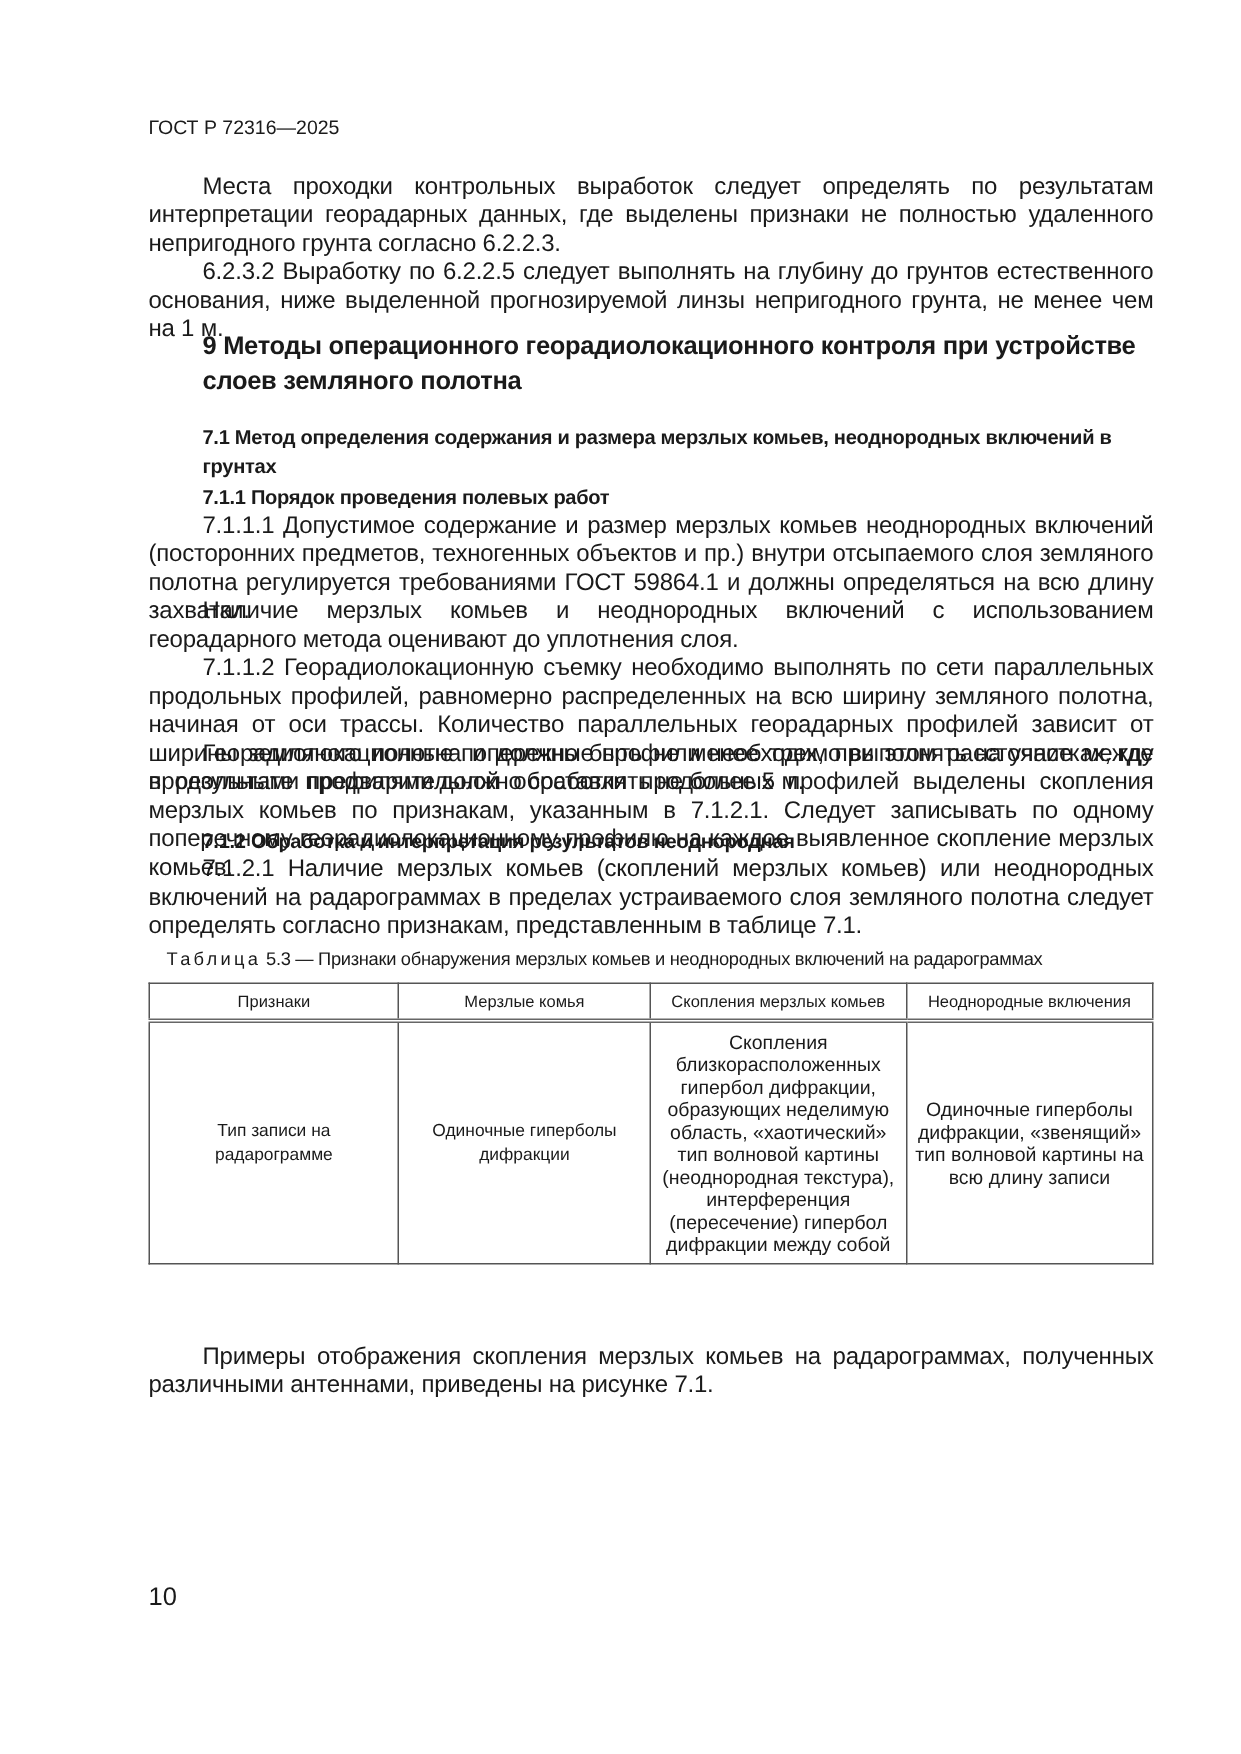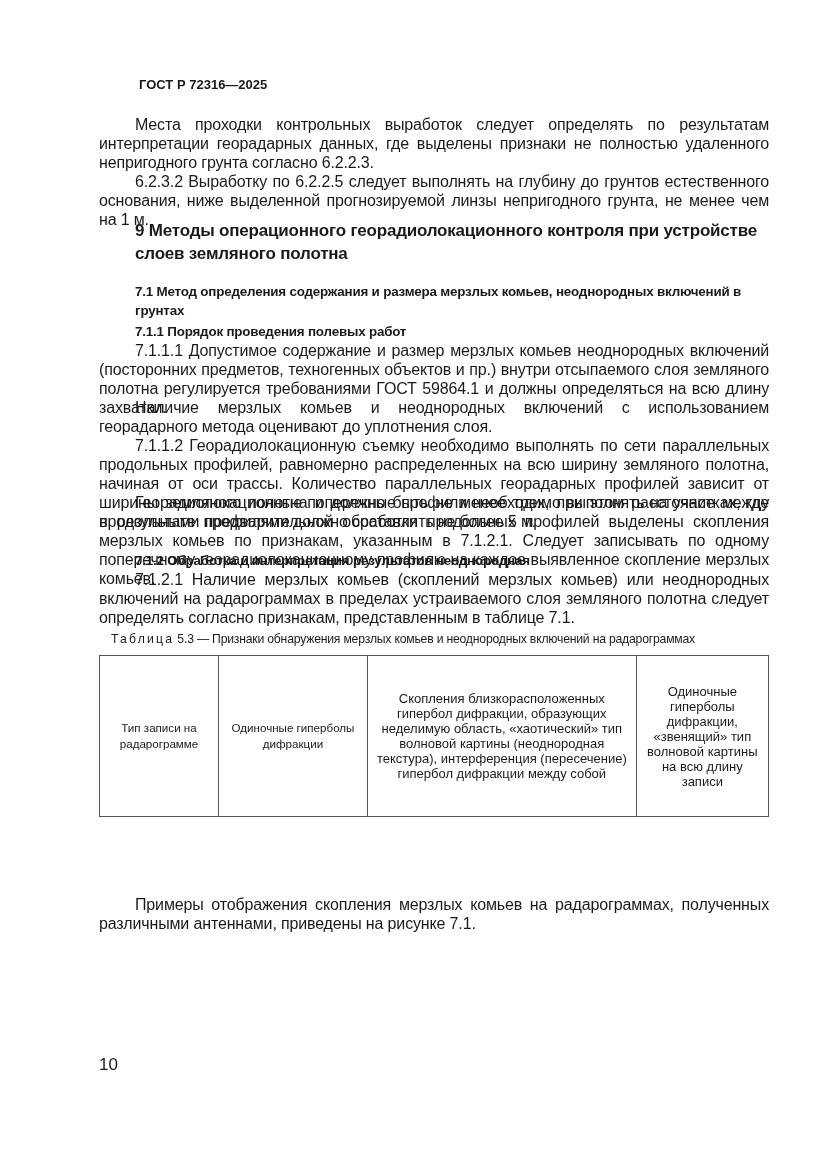--- a/index.html
+++ b/index.html
@@ -1,19 +1,19 @@
 <!DOCTYPE html>
 <html><head>
   <meta charset="utf-8">
   <style>
     html, body { margin: 0; padding: 0; background: #ffffff; }
     body { width: 827px; height: 1169px; position: relative; overflow: hidden;
            font-family: "Liberation Sans", sans-serif; color: #1a1a1a; }
     .page { position: absolute; left: 99px; top: 0; width: 670px; }
-    .doc-id { position: absolute; top: 77px; left: 0; font-weight: bold; font-size: 13px; margin-left: 40px; }
+    .doc-id { position: absolute; top: 77px; left: 0; font-weight: normal; font-size: 13px; }
     .p { position: absolute; left: 0; width: 670px; font-size: 16px; line-height: 19px;
          text-align: justify; letter-spacing: -0.15px; }
     .ind { text-indent: 36px; }
     .h1 { position: absolute; left: 36px; width: 640px; font-size: 17px; font-weight: bold;
           line-height: 23px; letter-spacing: -0.2px; }
     .h2 { position: absolute; left: 36px; width: 640px; font-size: 13.4px; font-weight: bold;
           line-height: 19px; letter-spacing: -0.2px; }
     .h3 { position: absolute; left: 36px; font-size: 13.4px; font-weight: bold; line-height: 19px; letter-spacing: -0.2px; }
     .caption { position: absolute; left: 0; top: 632px; font-size: 12.2px; letter-spacing: -0.2px; }
     .caption .spaced { letter-spacing: 2.2px; margin-left: 12px; }
@@ -47,20 +47,26 @@
   <div class="p ind" style="top:493px">Георадиолокационные поперечные профили необходимо выполнять на участках, где в результате предварительной обработки продольных профилей выделены скопления мерзлых комьев по признакам, указанным в 7.1.2.1. Следует записывать по одному поперечному георадиолокационному профилю на каждое выявленное скопление мерзлых комьев.</div>
   <div class="h3" style="top:551px">7.1.2 Обработка и интерпретация результатов неоднородная</div>
   <div class="p ind" style="top:570px">7.1.2.1 Наличие мерзлых комьев (скоплений мерзлых комьев) или неоднородных включений на радарограммах в пределах устраиваемого слоя земляного полотна следует определять согласно признакам, представленным в таблице 7.1.</div>
 
   <div class="caption">
     <span class="spaced">Таблица</span><span> 5.3 — Признаки обнаружения мерзлых комьев и неоднородных включений на радарограммах</span>
   </div>
 
   <table class="t">
     <tbody>
+        <tr>
+      <th class="c1">Признаки</th>
+      <th class="c2">Мерзлые комья</th>
+      <th class="c3">Скопления мерзлых комьев</th>
+      <th class="c4">Неоднородные включения</th>
+    </tr>
     <tr class="row-body">
       <td><span style="display:inline-block;width:110px">Тип записи на радарограмме</span></td>
       <td><span style="display:inline-block;width:140px">Одиночные гиперболы дифракции</span></td>
       <td class="cell-dense"><span>Скопления близкорасположенных гипербол дифракции, образующих неделимую область, «хаотический» тип волновой картины (неоднородная текстура), интерференция (пересечение) гипербол дифракции между собой</span></td>
       <td class="cell-dense"><span>Одиночные гиперболы дифракции, «звенящий» тип волновой картины на всю длину записи</span></td>
     </tr>
   </tbody>
     </table>
 
   <div class="p ind" style="top:895px">Примеры отображения скопления мерзлых комьев на радарограммах, полученных различными антеннами, приведены на рисунке 7.1.</div>

